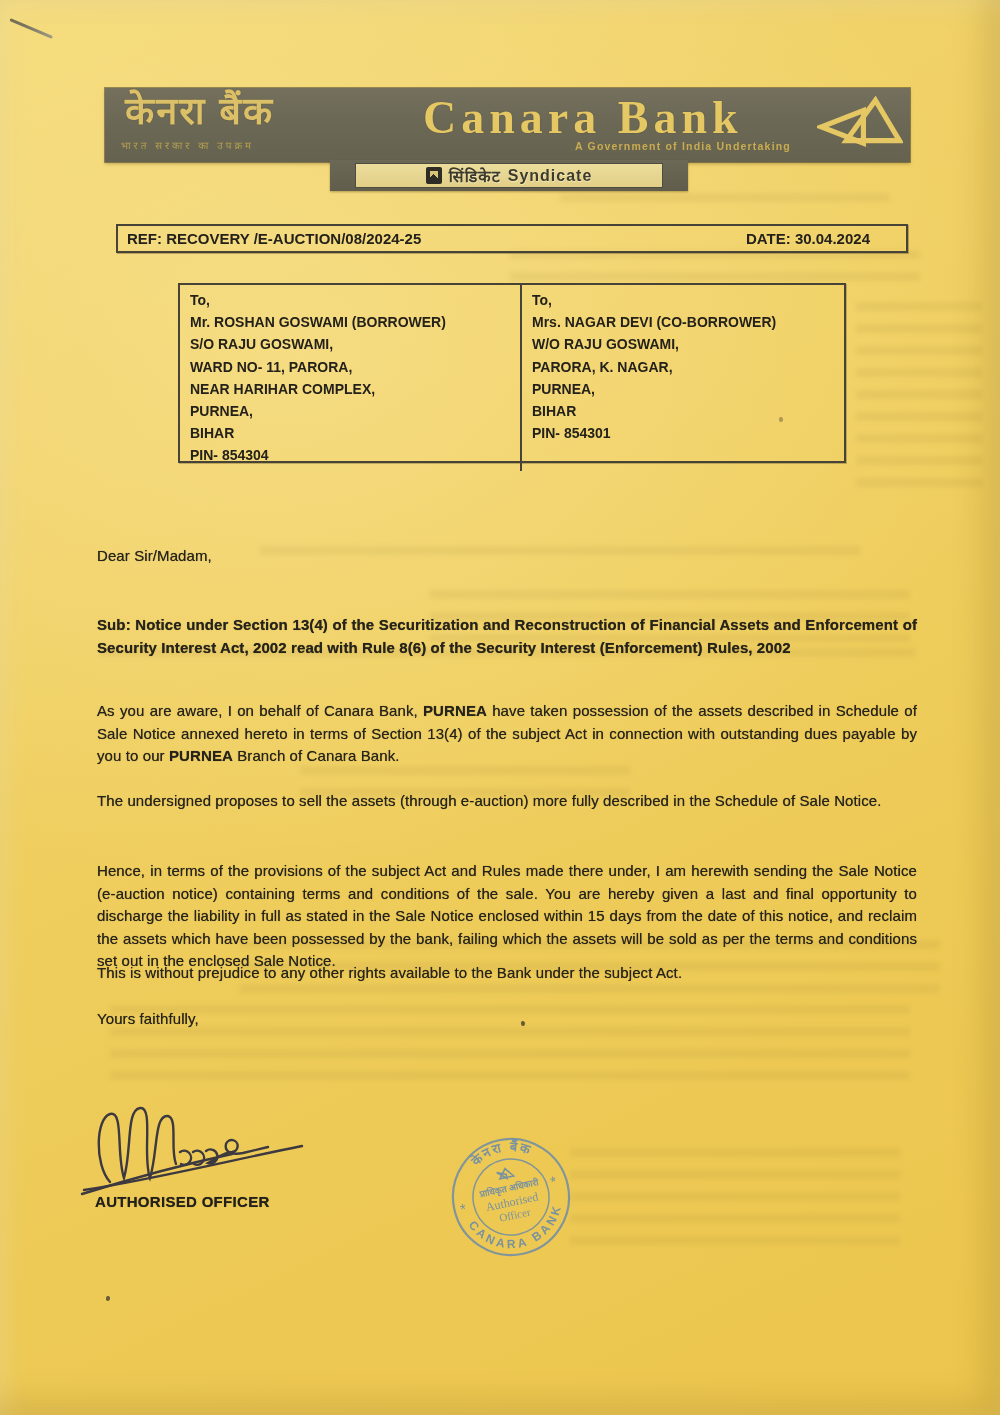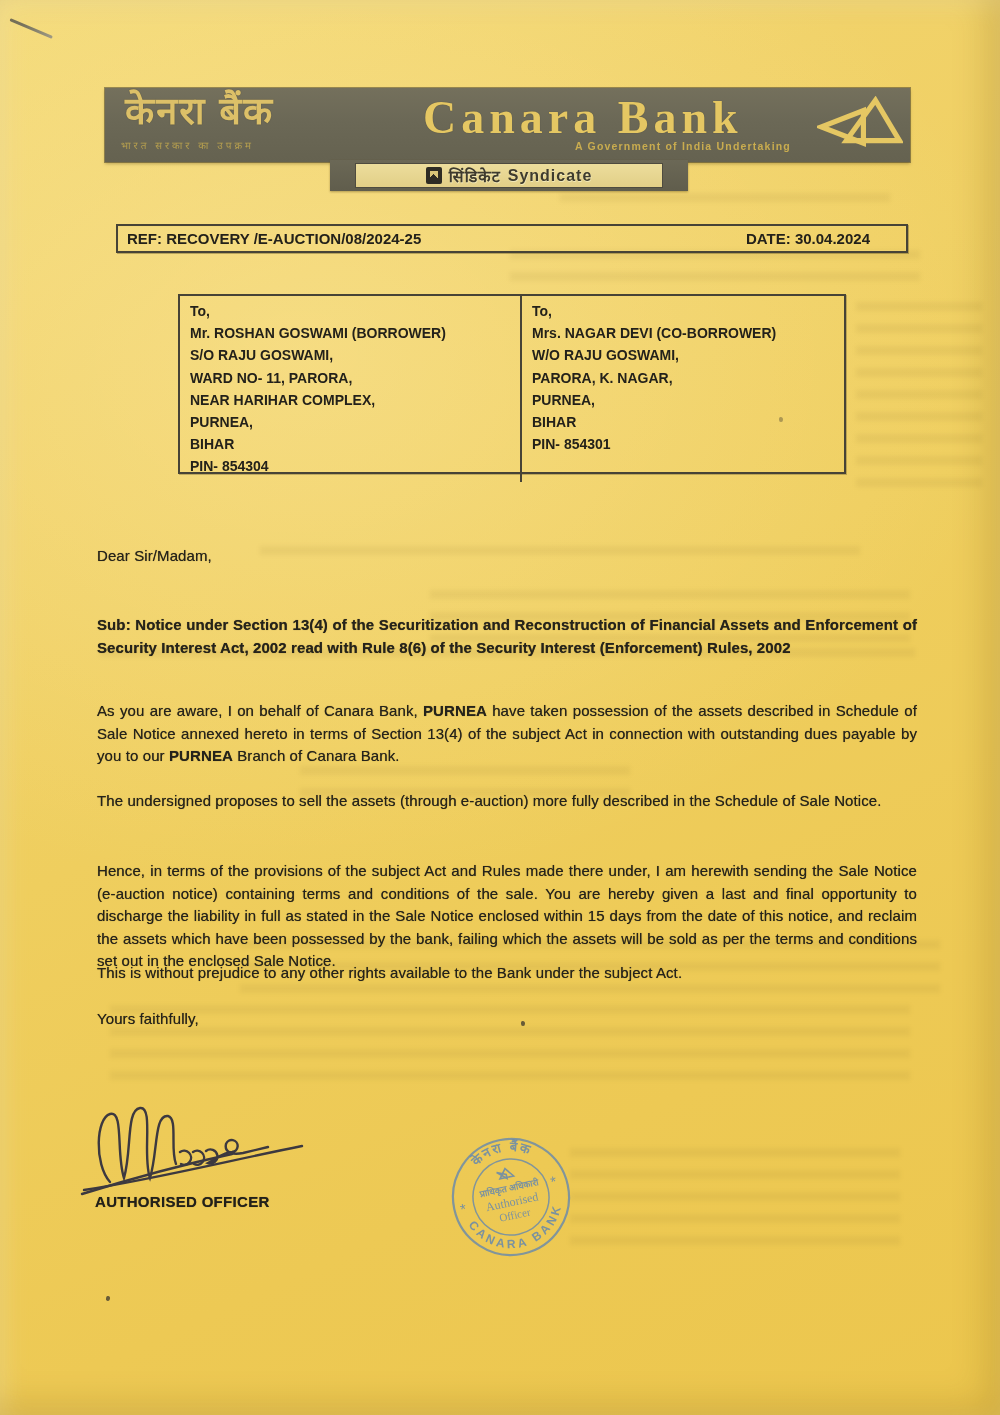--- a/index.html
+++ b/index.html
@@ -47,21 +47,21 @@
   
   .refbar{
     left:108px; top:224px; width:792px; height:29px; border:2px solid #474336; box-sizing:border-box;
     display:flex; align-items:center; justify-content:space-between;
     padding:0 36px 0 9px; font-weight:700; font-size:15px; color:#23211a;
     box-shadow:inset 0 0 0 1px rgba(240,215,120,.55), 1px 1px 0 rgba(70,60,30,.35);
     margin-left:8px;
   }
   
   .recips{
-    left:178px; top:294px; width:668px; height:180px; border:2px solid #474336; box-sizing:border-box;
+    left:178px; top:283px; width:668px; height:180px; border:2px solid #474336; box-sizing:border-box;
     display:grid; grid-template-columns:340px 1fr;
     box-shadow:1px 1px 0 rgba(70,60,30,.3);
   }
   .recip{padding:4px 10px; font-weight:700; font-size:14px; line-height:22.2px; color:#23211a;}
   .recip + .recip{border-left:2px solid #474336;}
   
   .txt{left:97px; width:820px; font-size:15px; line-height:22.5px; color:#25231b;
     text-shadow:0 0 .7px rgba(45,38,18,.75); letter-spacing:.1px;}
   .jst{text-align:justify; text-justify:inter-word;margin-top:28px;}
   .b{font-weight:700;}

